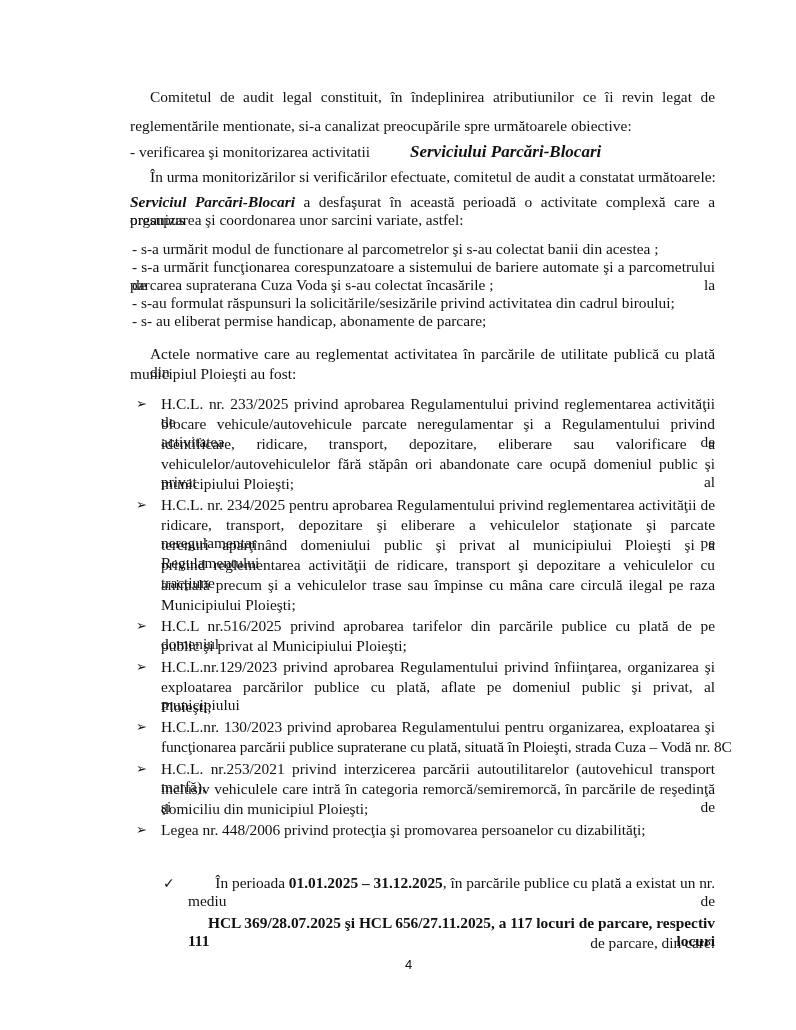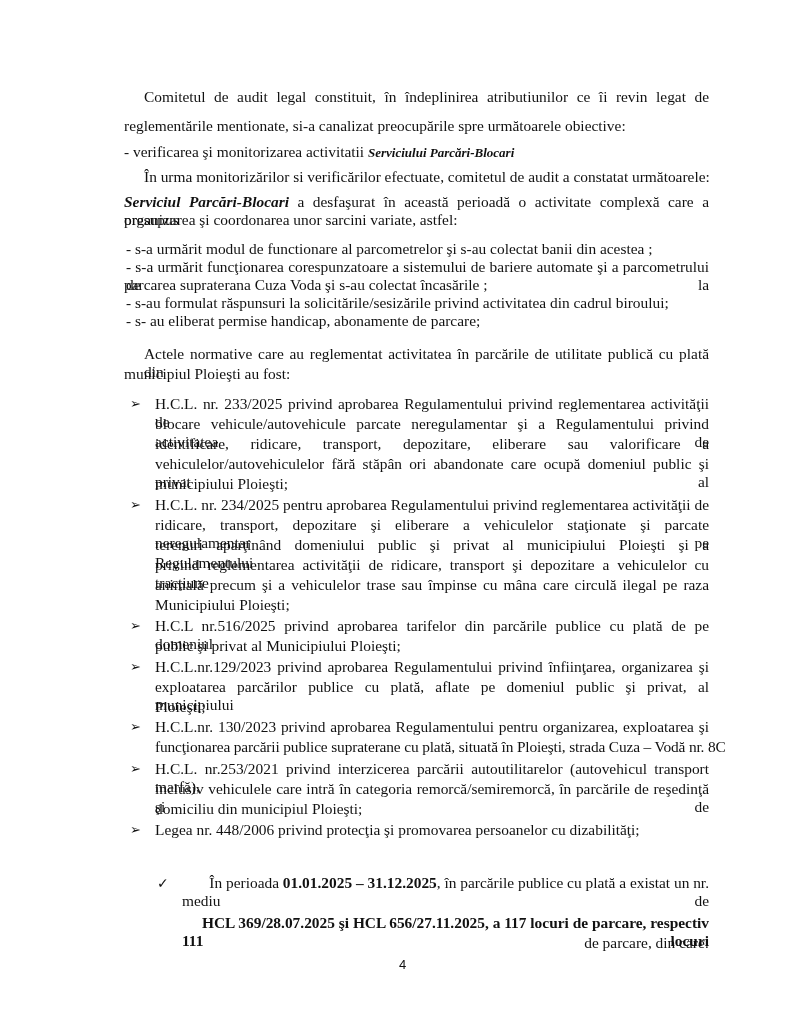--- a/index.html
+++ b/index.html
@@ -1,37 +1,37 @@
 <!DOCTYPE html>
 <html><head>
   <meta charset="utf-8">
   <style>
     html, body { margin: 0; padding: 0; background: #ffffff; }
     body { width: 796px; height: 1030px; position: relative; overflow: hidden;
       font-family: "Liberation Serif", "DejaVu Serif", serif; color: #111; font-size: 15.4px; }
-    .page { position: absolute; left: 7px; top: 0; width: 728px; height: 1030px; padding-left: 40px; }
+    .page { position: absolute; left: 13px; top: 0; width: 728px; height: 1030px; padding-left: 40px; }
     .line { position: absolute; left: 117px; width: 585px; white-space: nowrap; line-height: 18px; }
     .j { text-align: justify; text-align-last: justify; white-space: normal; }
     .bi { font-weight: bold; font-style: italic; }
     .b { font-weight: bold; }
     .arrow { position: absolute; left: 117px; width: 14px; font-family: "DejaVu Sans", sans-serif; font-size: 13px; line-height: 18px; }
     .bullet-text { left: 148px; width: 554px; }
     .check { position: absolute; left: 150px; font-family: "DejaVu Sans", sans-serif; font-size: 14px; line-height: 18px; }
     .check-text { left: 175px; width: 527px; text-align: right; }
     .pagenum { position: absolute; left: 392px; top: 957px; font-family: "Liberation Sans", sans-serif; font-size: 13px; }
   </style>
 </head>
 <body>
 
 <div class="page">
 
   <div class="line j" style="top:88px; left:117px; width:585px; padding-left:20px; box-sizing:border-box;">Comitetul de audit legal constituit, în îndeplinirea atributiunilor ce îi revin legat de</div>
   <div class="line" style="top:117px;">reglementările mentionate, si-a canalizat preocupările spre următoarele obiective:</div>
   <div class="line" style="top:143px;">
-    <span>- verificarea şi monitorizarea activitatii </span><span class="bi" style="font-size:13px;">Serviciului Parcări-Blocari</span>
+    <span>- verificarea şi monitorizarea activitatii </span><span class="bi" style="font-size:17px;margin-left:36px;">Serviciului Parcări-Blocari</span>
   </div>
   <div class="line" style="top:168px; left:137px;">În urma monitorizărilor si verificărilor efectuate, comitetul de audit a constatat următoarele:</div>
 
   <div class="line j" style="top:193px;">
     <span class="bi">Serviciul Parcări-Blocari</span><span> a desfaşurat în această perioadă o activitate complexă care a presupus</span>
   </div>
   <div class="line" style="top:211px;">organizarea şi coordonarea unor sarcini variate, astfel:</div>
 
   <div class="line" style="top:240px; left:119px;">- s-a urmărit modul de functionare al parcometrelor  şi s-au colectat banii din acestea ;</div>
   <div class="line j" style="top:258px; left:119px; width:583px;">- s-a urmărit funcţionarea corespunzatoare a sistemului de bariere automate şi a parcometrului de la</div>

